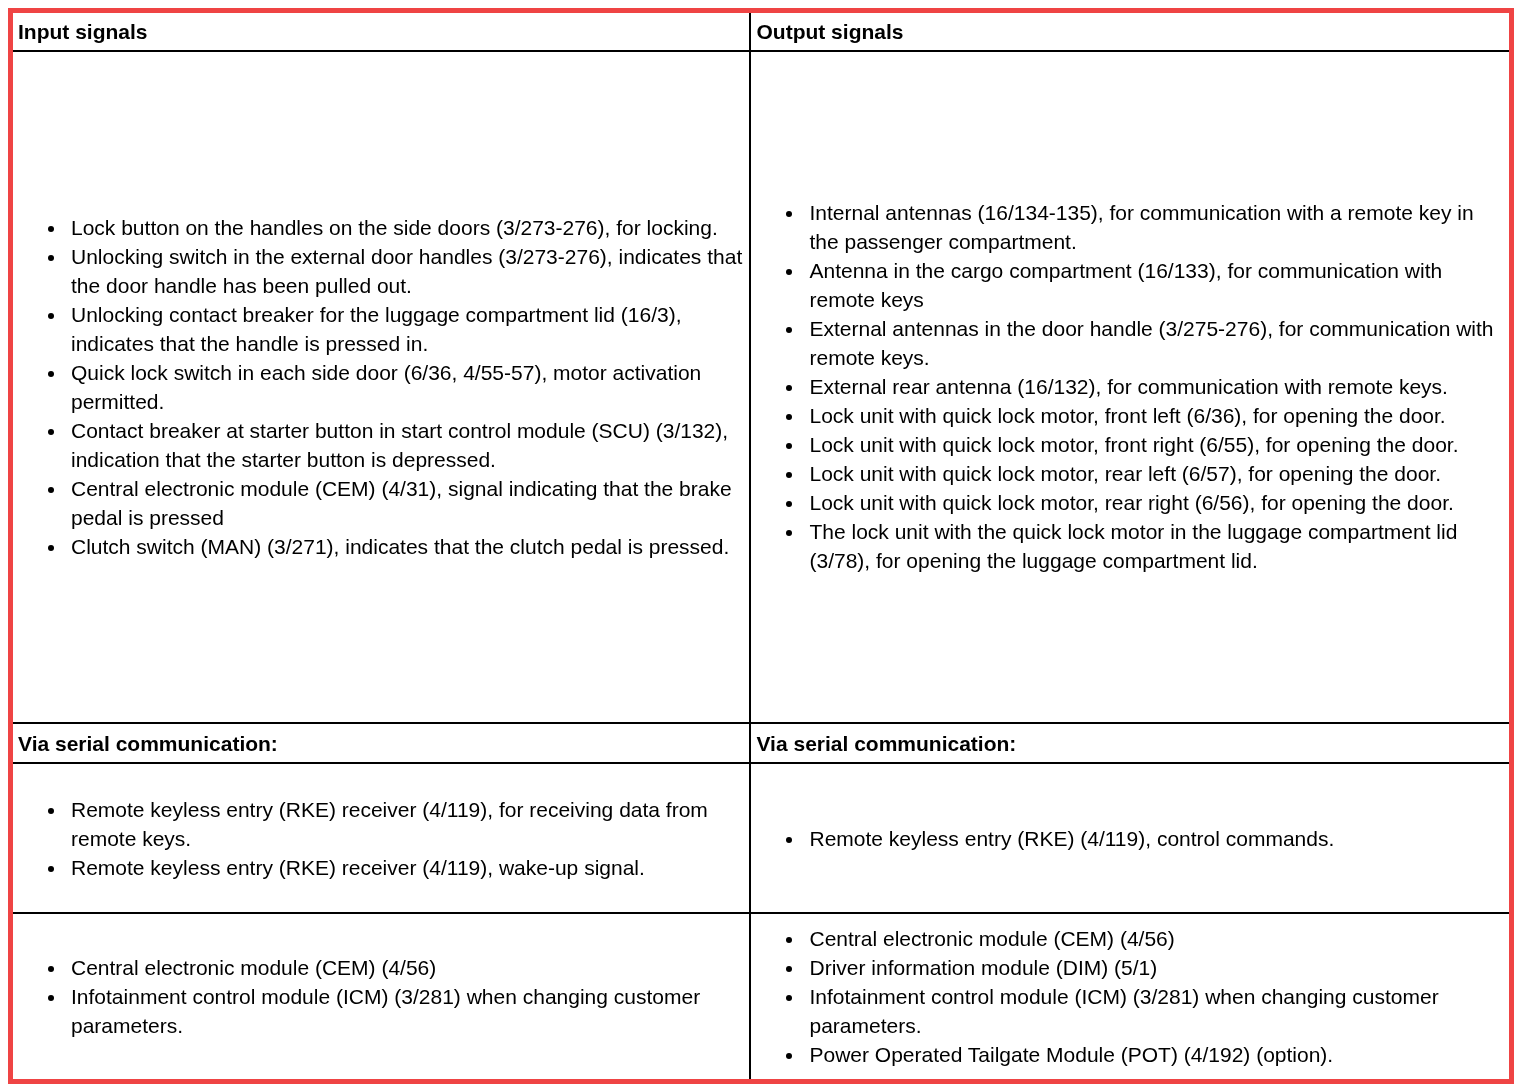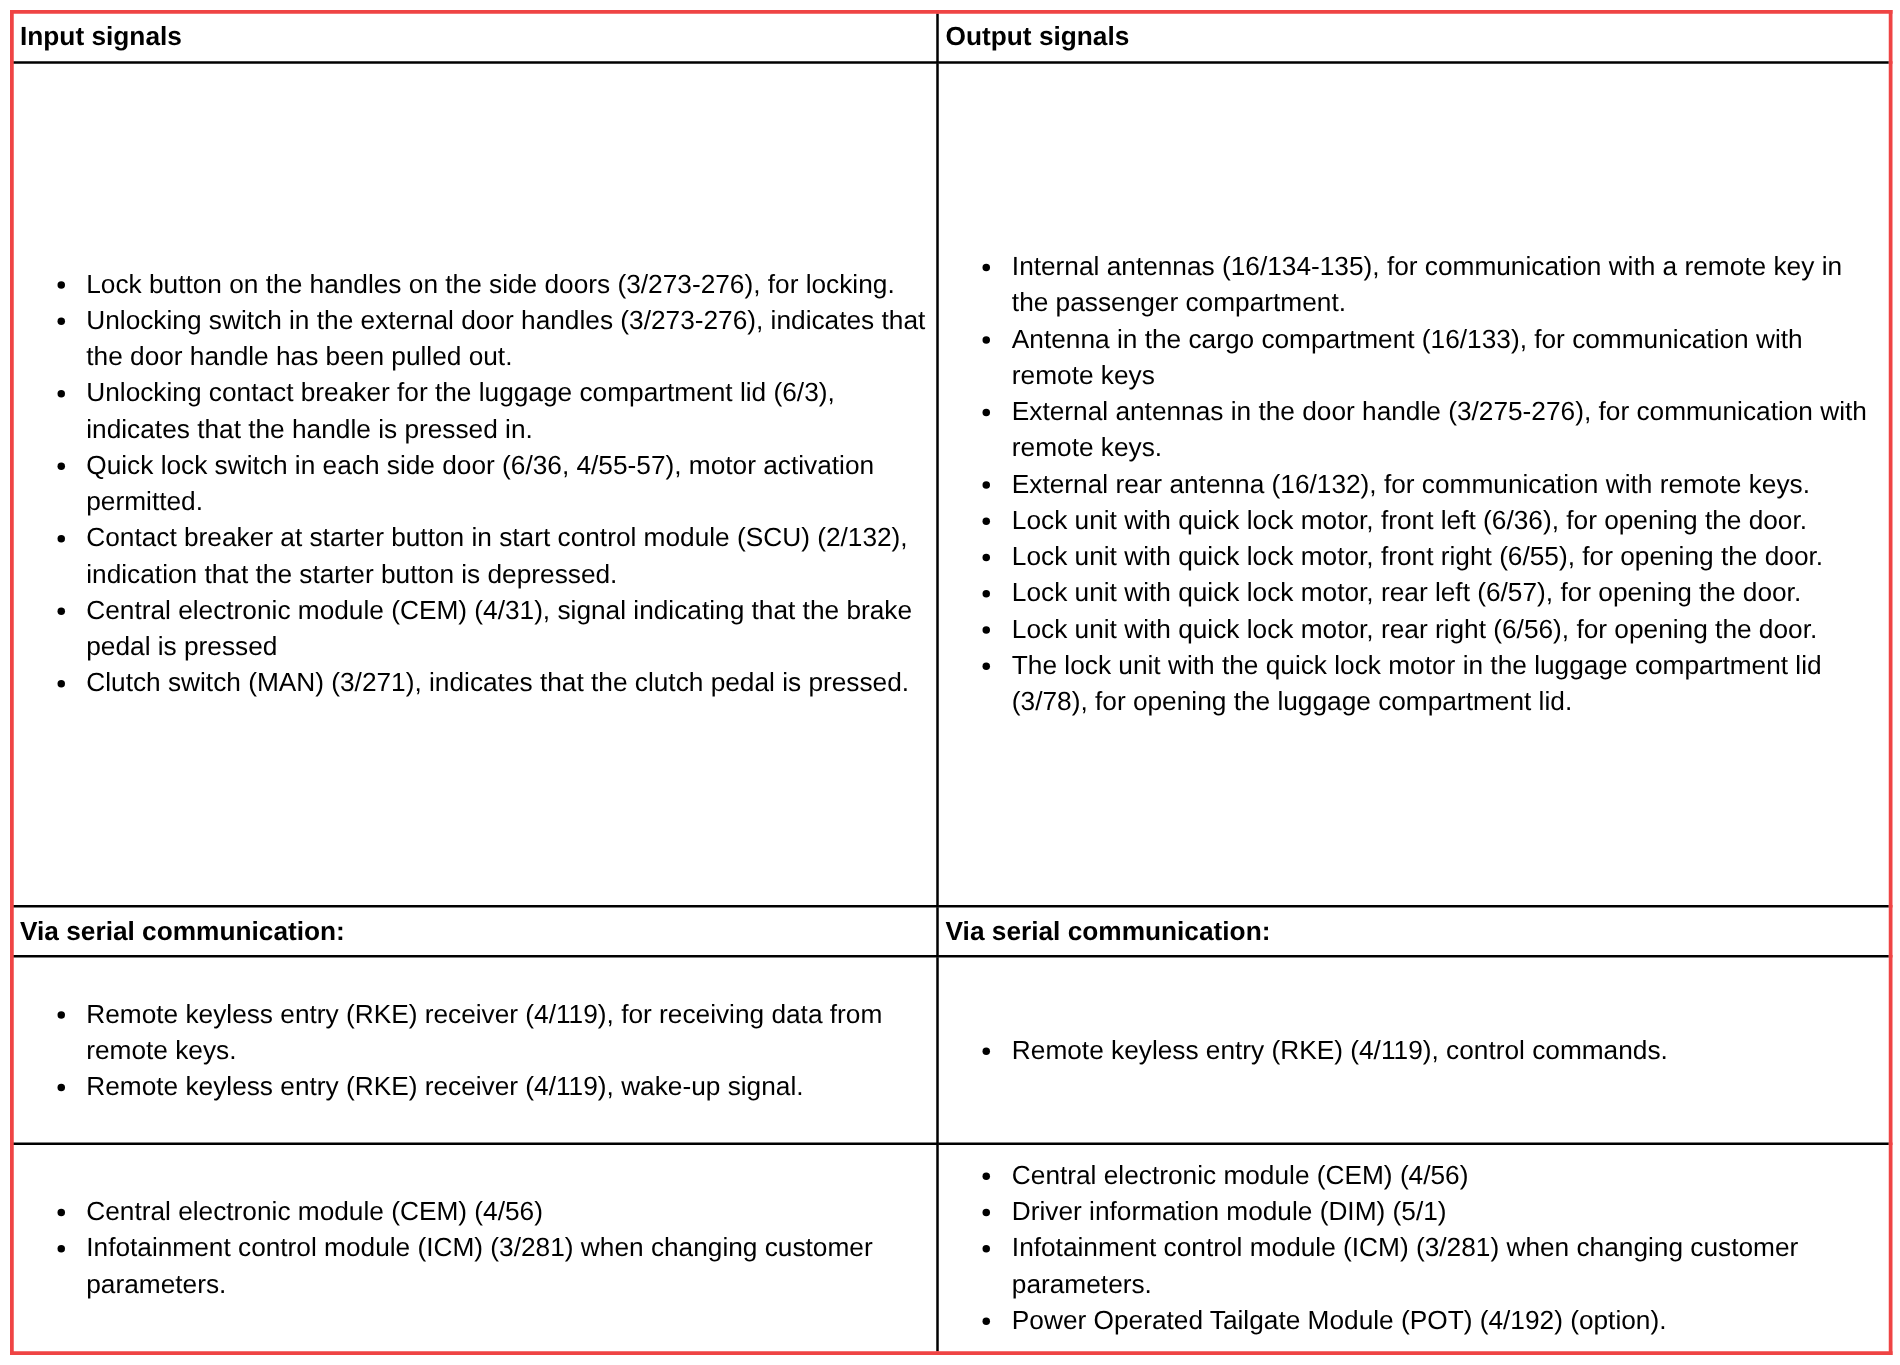--- a/index.html
+++ b/index.html
@@ -14,21 +14,21 @@
     height: 1092px;
     box-sizing: border-box;
     padding: 8px 6px 8px 8px;
     background: #ffffff;
   }
   table.signals {
     width: 100%;
     height: 100%;
     border-collapse: collapse;
     table-layout: fixed;
-    border: 3px solid #ef4444;
+    border: 5px solid #ef4444;
   }
   col.col-left  { width: 49.3%; }
   col.col-right { width: 50.7%; }
   td {
     border: 2px solid #000000;
     padding: 2px 6px;
     font-size: 21px;
     line-height: 29px;
     vertical-align: middle;
     overflow: hidden;
@@ -70,23 +70,23 @@
       <td>Input signals</td>
       <td>Output signals</td>
     </tr>
 
 
     <tr class="items-row items-row-1">
       <td class="items">
         <ul>
           <li>Lock button on the handles on the side doors (3/273-276), for locking.</li>
           <li>Unlocking switch in the external door handles (3/273-276), indicates that the door handle has been pulled out.</li>
-          <li>Unlocking contact breaker for the luggage compartment lid (6/3), indicates that the handle is pressed in.</li>
+          <li>Unlocking contact breaker for the luggage compartment lid (16/3), indicates that the handle is pressed in.</li>
           <li>Quick lock switch in each side door (6/36, 4/55-57), motor activation permitted.</li>
-          <li>Contact breaker at starter button in start control module (SCU) (2/132), indication that the starter button is depressed.</li>
+          <li>Contact breaker at starter button in start control module (SCU) (3/132), indication that the starter button is depressed.</li>
           <li>Central electronic module (CEM) (4/31), signal indicating that the brake pedal is pressed</li>
           <li>Clutch switch (MAN) (3/271), indicates that the clutch pedal is pressed.</li>
         </ul>
       </td>
       <td class="items">
         <ul>
           <li>Internal antennas (16/134-135), for communication with a remote key in the passenger compartment.</li>
           <li>Antenna in the cargo compartment (16/133), for communication with remote keys</li>
           <li>External antennas in the door handle (3/275-276), for communication with remote keys.</li>
           <li>External rear antenna (16/132), for communication with remote keys.</li>

